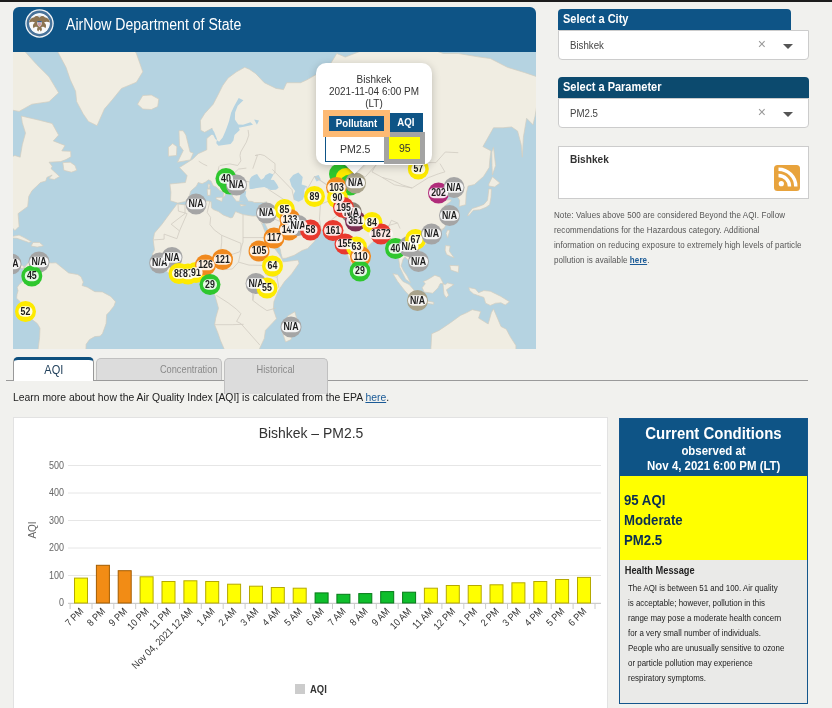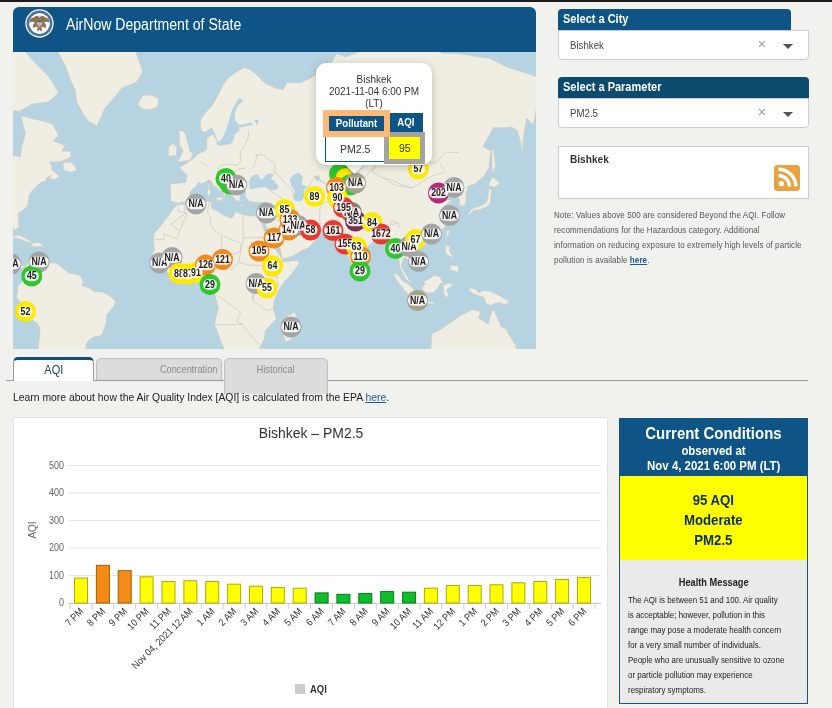--- a/index.html
+++ b/index.html
@@ -412,15 +412,15 @@
 <text x="296" y="275" font-size="10.5" font-weight="bold" fill="#333" transform="translate(296,0) scale(0.9,1) translate(-296,0)">AQI</text>
 </svg>
 </div>
 
 <div class="abs" style="left:619px;top:418px;width:189px;height:286px;background:#eaeae8;border:1px solid #14568c">
 <div style="background:#0e5486;color:#fff;text-align:center;height:57px">
 <div style="font-size:17px;font-weight:bold;padding-top:5px"><span class="cxc" style="display:inline-block">Current Conditions</span></div>
 <div style="font-size:13px;font-weight:bold;margin-top:-1px"><span class="cxc" style="display:inline-block">observed at</span></div>
 <div style="font-size:13px;font-weight:bold"><span class="cxc" style="display:inline-block">Nov 4, 2021 6:00 PM (LT)</span></div>
 </div>
-<div style="background:#ffff00;color:#0a2e52;text-align:center;height:84px;font-weight:bold;font-size:15px;padding-top:14px;line-height:20px"><span class="cxc" style="display:inline-block">95 AQI<br>Moderate<br>PM2.5</span></div>
-<div style="text-align:center;padding-top:12px"><span class="cxc" style="display:inline-block;font-size:10.5px;font-weight:bold;color:#222">Health Message</span></div>
+<div style="background:#ffff00;color:#0a2e52;height:84px;font-weight:bold;font-size:15px;padding-top:14px;line-height:20px"><span class="cxc" style="display:inline-block">95 AQI<br>Moderate<br>PM2.5</span></div>
+<div style="text-align:left;"><span class="cxc" style="display:inline-block;font-size:10.5px;font-weight:bold;color:#222">Health Message</span></div>
 <div class="cx" style="position:relative;left:8px;top:3px;width:220px;font-size:9px;color:#222;line-height:15px">The AQI is between 51 and 100. Air quality<br>is acceptable; however, pollution in this<br>range may pose a moderate health concern<br>for a very small number of individuals.<br>People who are unusually sensitive to ozone<br>or particle pollution may experience<br>respiratory symptoms.</div>
 </div>
 </body></html>

